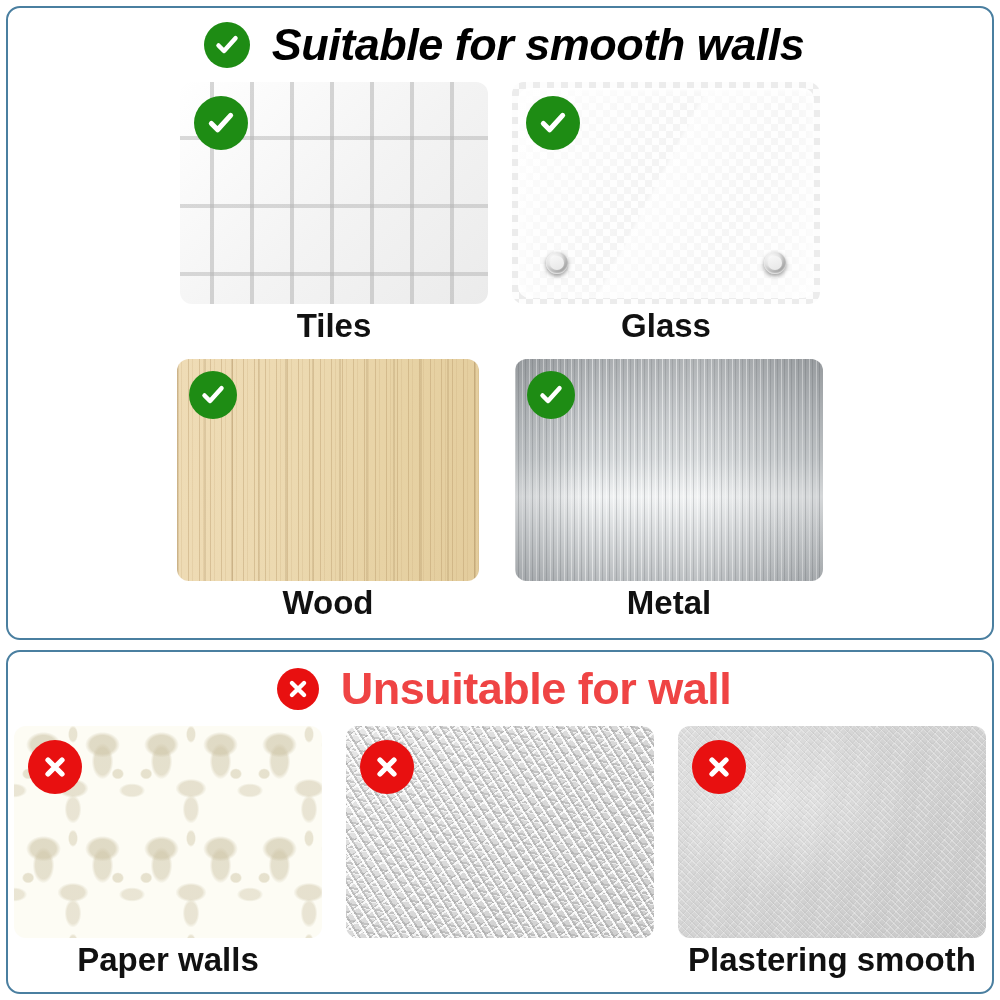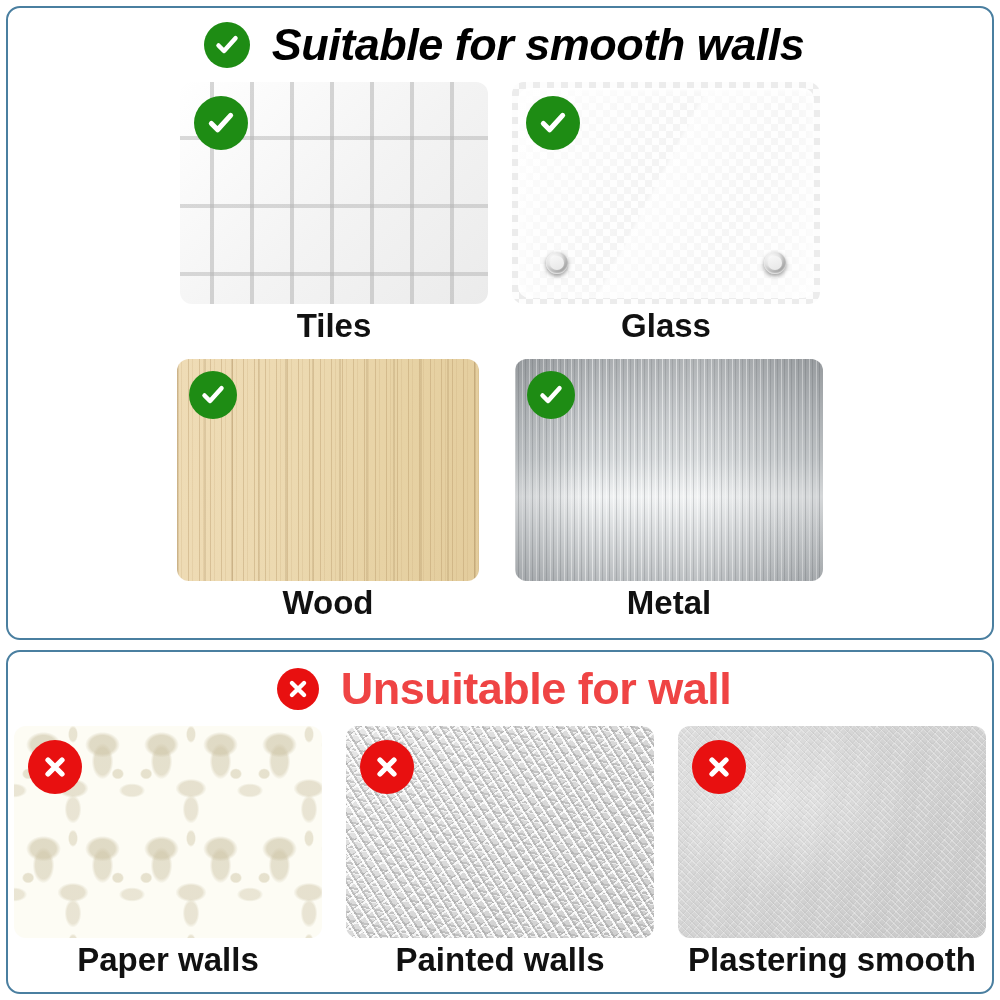--- a/index.html
+++ b/index.html
@@ -412,21 +412,20 @@
       </div>
 
       <div class="item">
         <div class="swatch swatch-bottom tex-painted">
           <span class="badge badge-cross tile-badge">
             <svg width="30" height="30" viewBox="0 0 24 24" aria-hidden="true">
               <path d="M6.4 6.4 L17.6 17.6 M17.6 6.4 L6.4 17.6" fill="none" stroke="#ffffff" stroke-width="4.2" stroke-linecap="round"></path>
             </svg>
           </span>
         </div>
-        <div class="caption">Painted walls</div>
       </div>
 
       <div class="item">
         <div class="swatch swatch-bottom tex-plaster">
           <span class="badge badge-cross tile-badge">
             <svg width="30" height="30" viewBox="0 0 24 24" aria-hidden="true">
               <path d="M6.4 6.4 L17.6 17.6 M17.6 6.4 L6.4 17.6" fill="none" stroke="#ffffff" stroke-width="4.2" stroke-linecap="round"></path>
             </svg>
           </span>
         </div>

